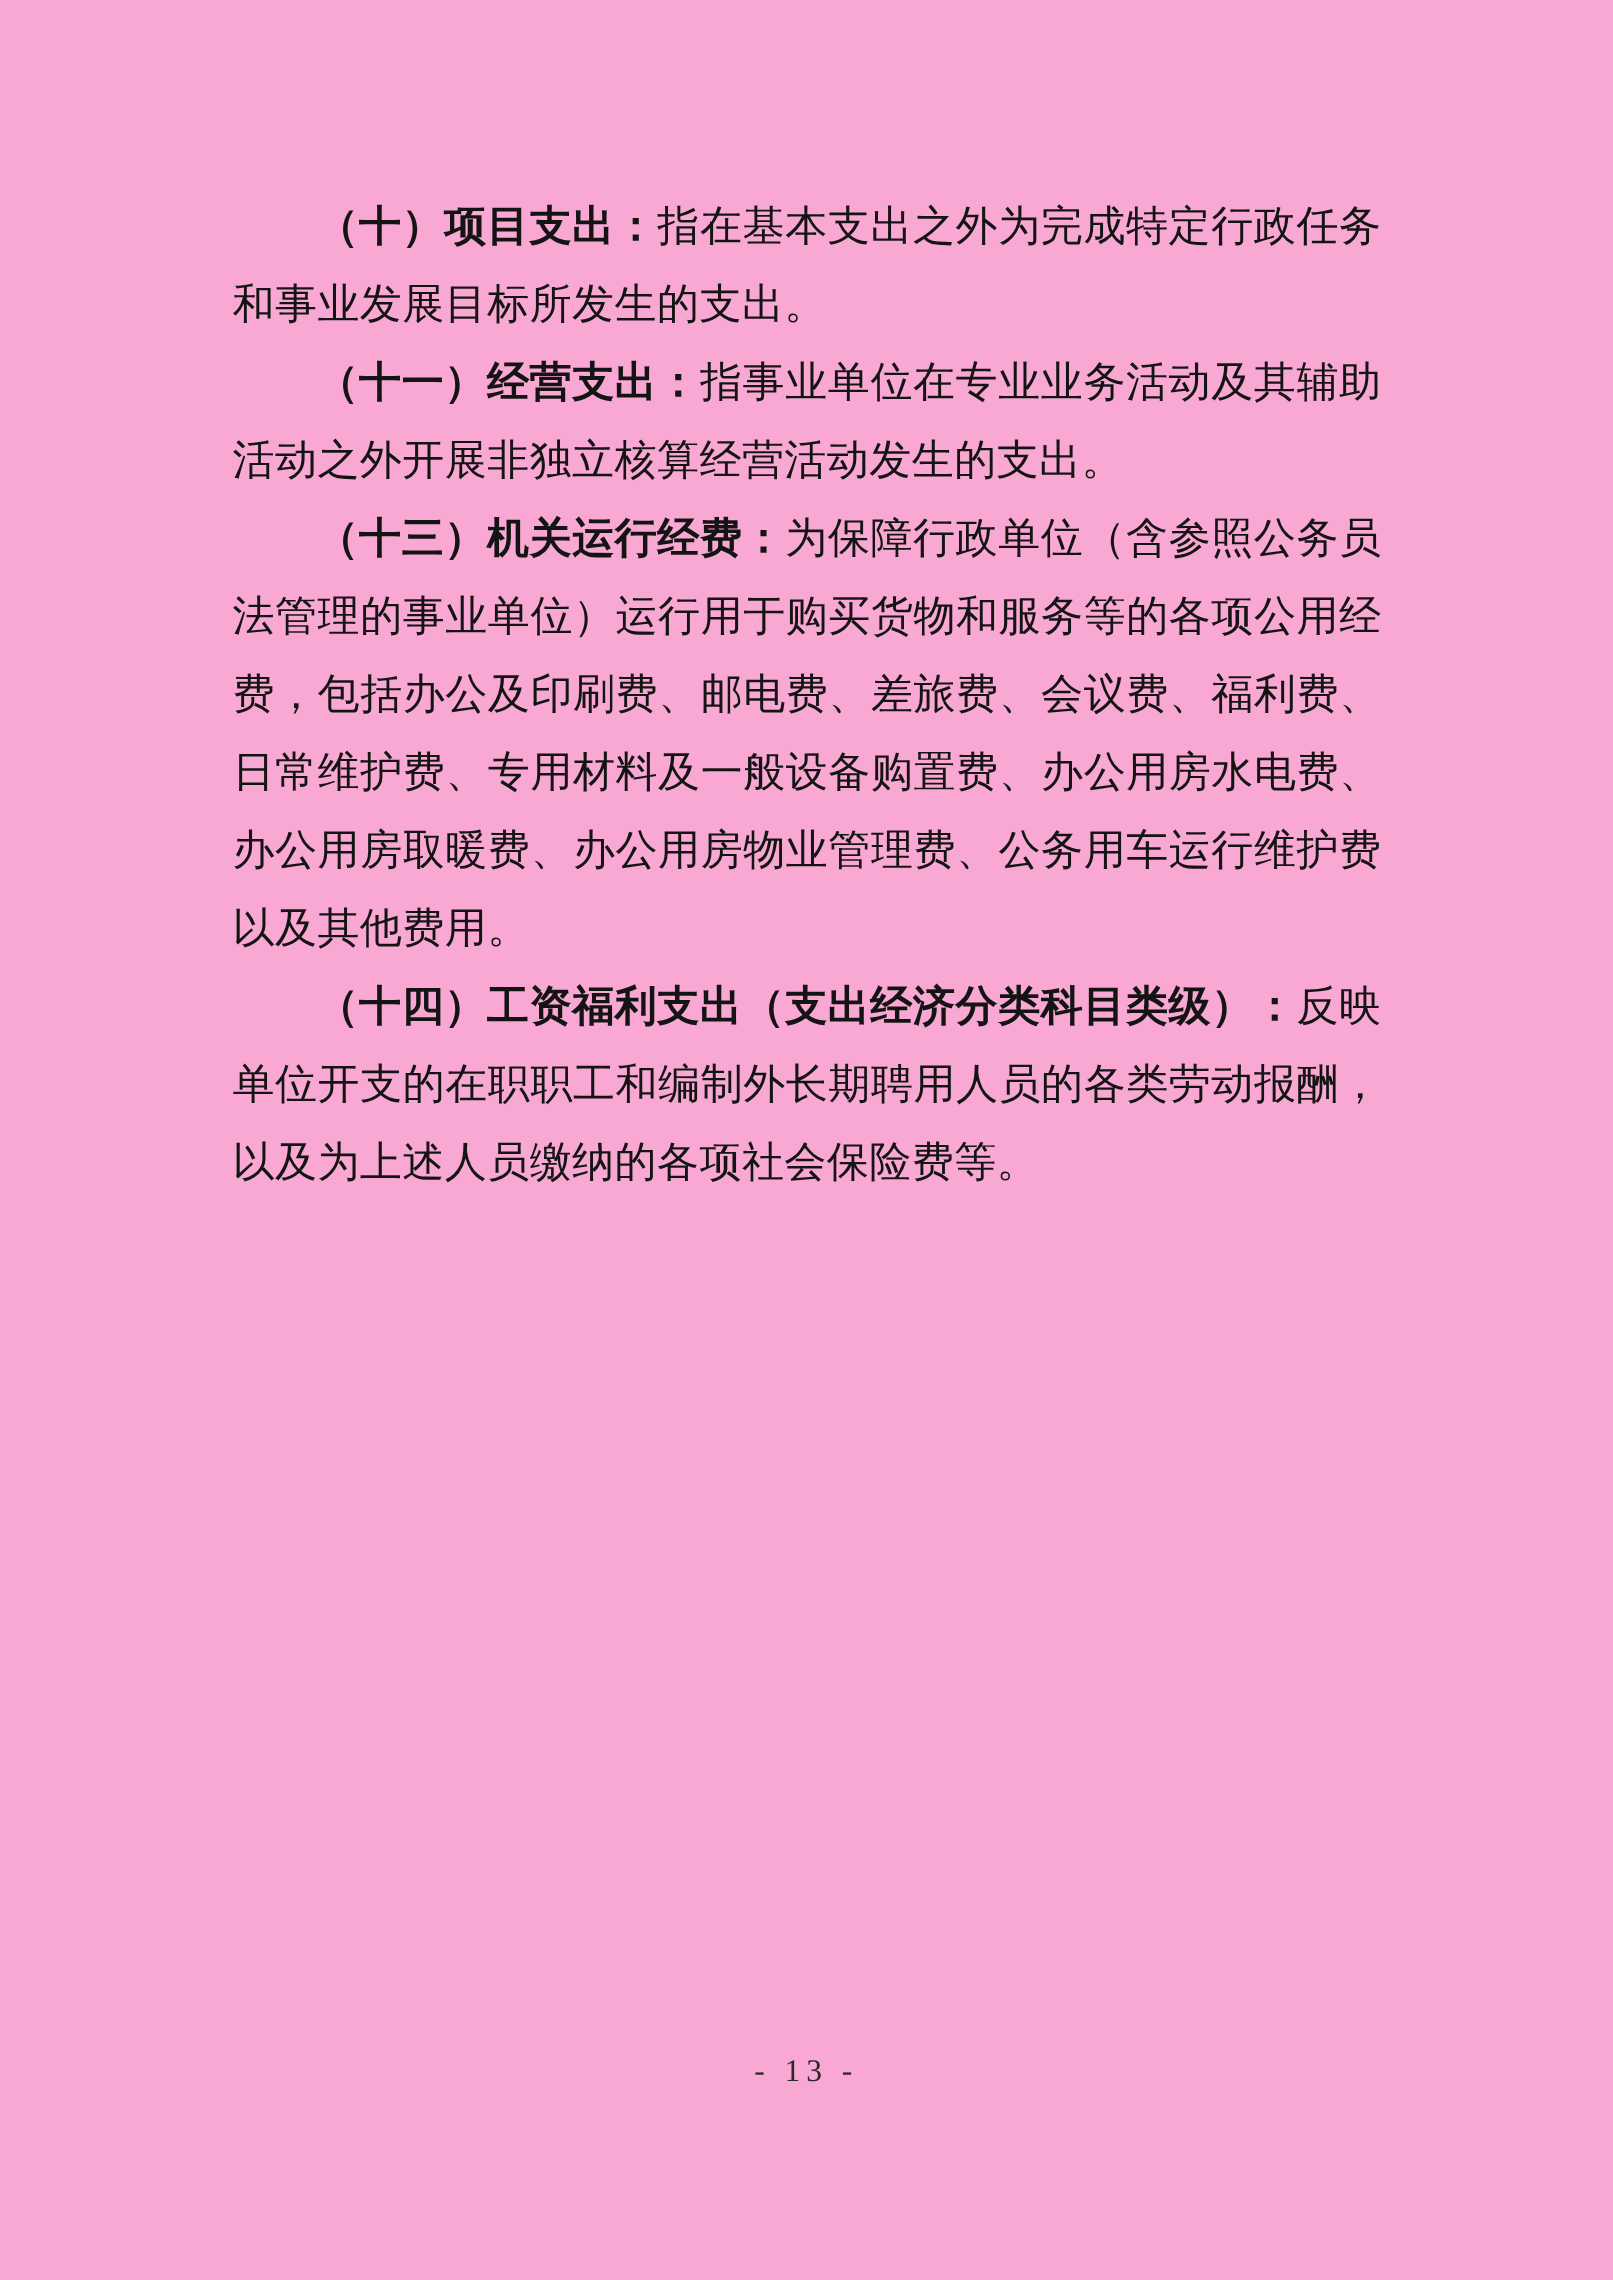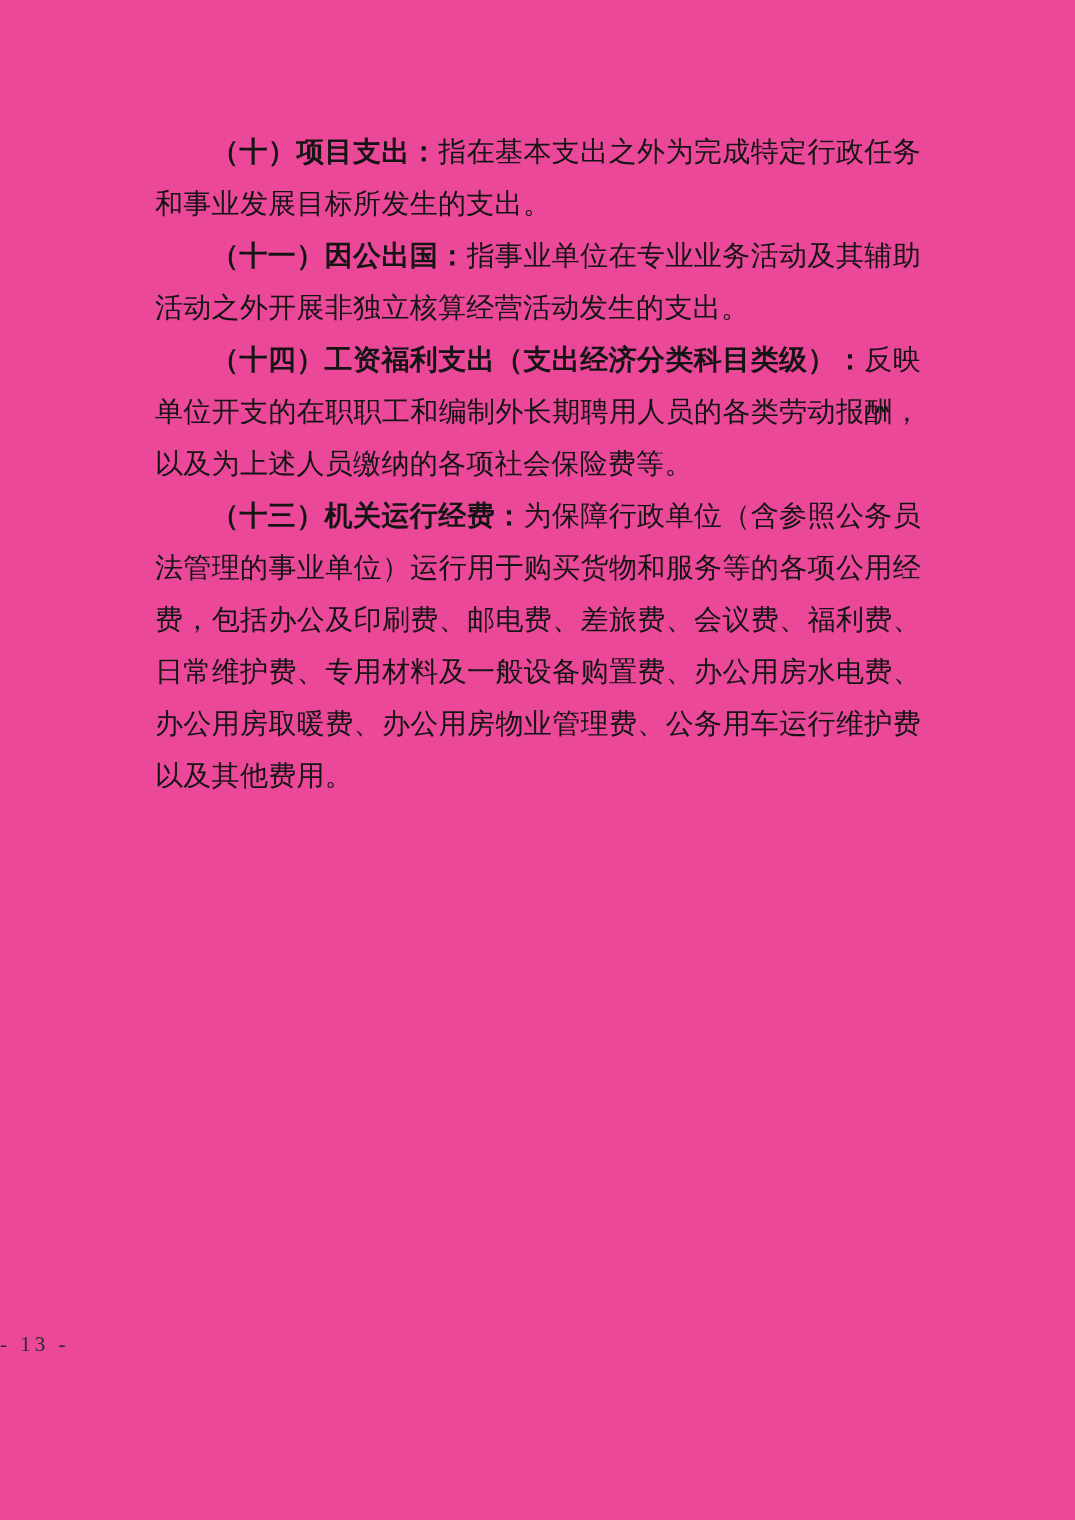--- a/index.html
+++ b/index.html
@@ -4,21 +4,21 @@
 <style>
   html, body {
     margin: 0;
     padding: 0;
     background: #ffffff;
   }
   .page {
     position: relative;
     width: 1075px;
     height: 1520px;
-    background: #ec4899;
+    background: #f9a8d4;
     overflow: hidden;
     font-family: "Liberation Serif", "DejaVu Serif", serif;
     color: #141414;
   }
   .content {
     position: absolute;
     left: 155px;
     top: 126px;
     width: 766px;
     font-size: 28px;
@@ -31,30 +31,31 @@
     margin: 0;
     text-indent: 2em;
   }
   .term {
     font-weight: 700;
   }
   .page-number {
     position: absolute;
     left: 0;
     right: 0;
-    top: 1332px;
+    top: 1368px;
+    text-align: center;
     font-size: 21px;
     letter-spacing: 4px;
     color: #2a2a2a;
   }
 </style>
 </head>
 <body>
 
 <div class="page">
   <div class="content">
     <p class="para"><span class="term">（十）项目支出：</span><span>指在基本支出之外为完成特定行政任务和事业发展目标所发生的支出。</span></p>
-    <p class="para"><span class="term">（十一）因公出国：</span><span>指事业单位在专业业务活动及其辅助活动之外开展非独立核算经营活动发生的支出。</span></p>
+    <p class="para"><span class="term">（十一）经营支出：</span><span>指事业单位在专业业务活动及其辅助活动之外开展非独立核算经营活动发生的支出。</span></p>
+    <p class="para"><span class="term">（十三）机关运行经费：</span><span>为保障行政单位（含参照公务员法管理的事业单位）运行用于购买货物和服务等的各项公用经费，包括办公及印刷费、邮电费、差旅费、会议费、福利费、日常维护费、专用材料及一般设备购置费、办公用房水电费、办公用房取暖费、办公用房物业管理费、公务用车运行维护费以及其他费用。</span></p>
     <p class="para"><span class="term">（十四）工资福利支出（支出经济分类科目类级）：</span><span>反映单位开支的在职职工和编制外长期聘用人员的各类劳动报酬，以及为上述人员缴纳的各项社会保险费等。</span></p>
-    <p class="para"><span class="term">（十三）机关运行经费：</span><span>为保障行政单位（含参照公务员法管理的事业单位）运行用于购买货物和服务等的各项公用经费，包括办公及印刷费、邮电费、差旅费、会议费、福利费、日常维护费、专用材料及一般设备购置费、办公用房水电费、办公用房取暖费、办公用房物业管理费、公务用车运行维护费以及其他费用。</span></p>
   </div>
   <div class="page-number">- 13 -</div>
 </div>
 
 </body></html>

